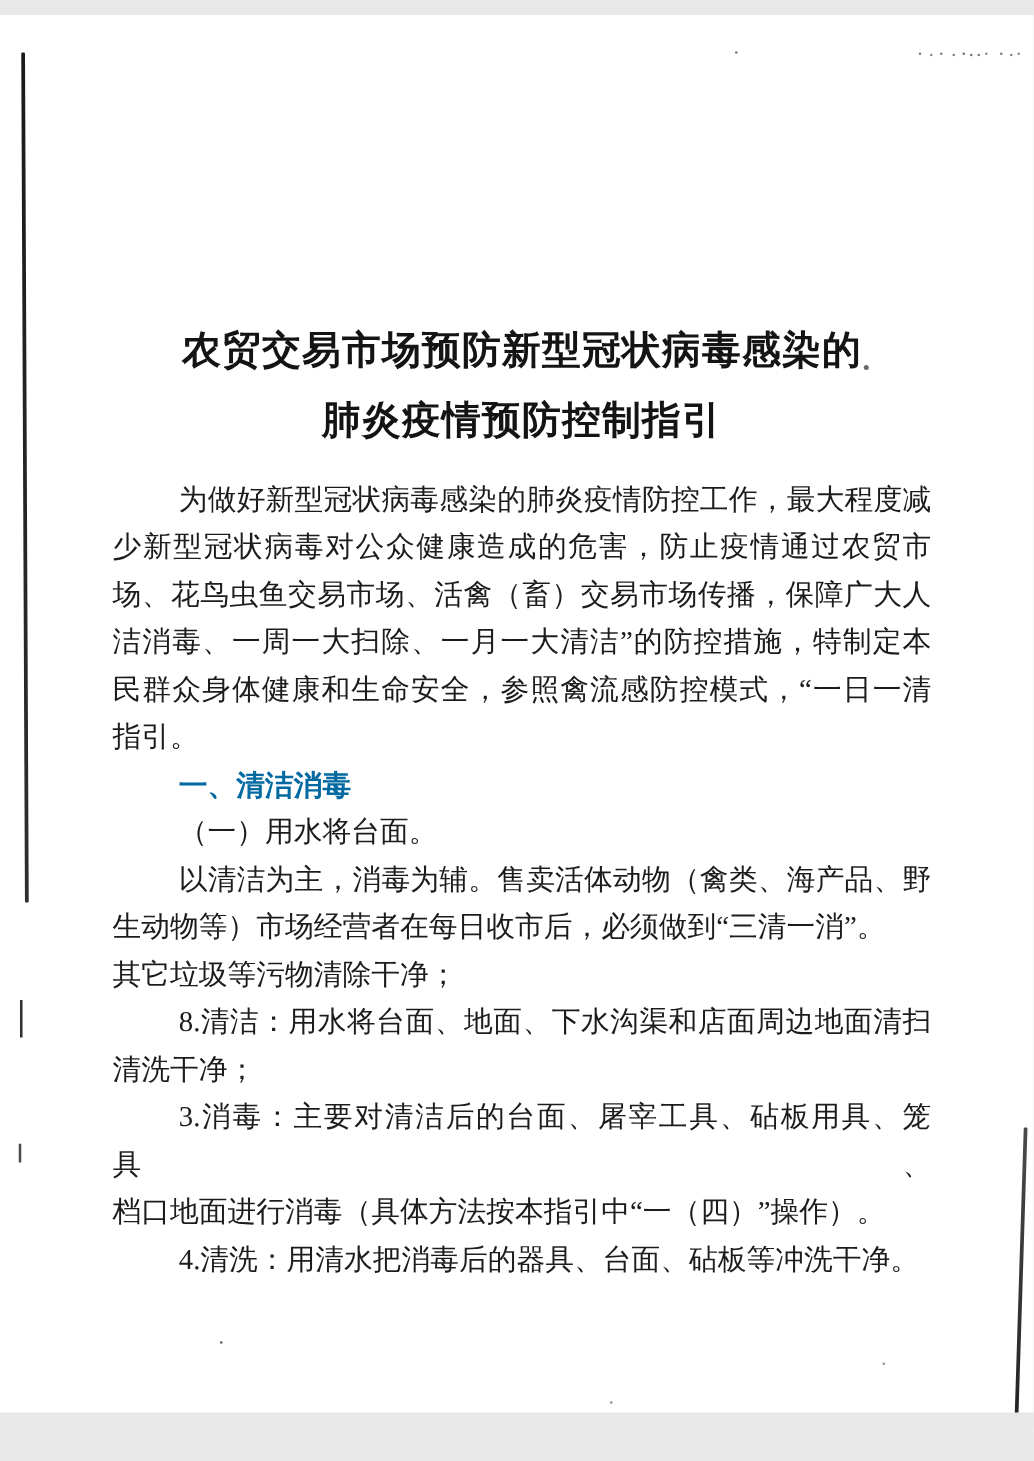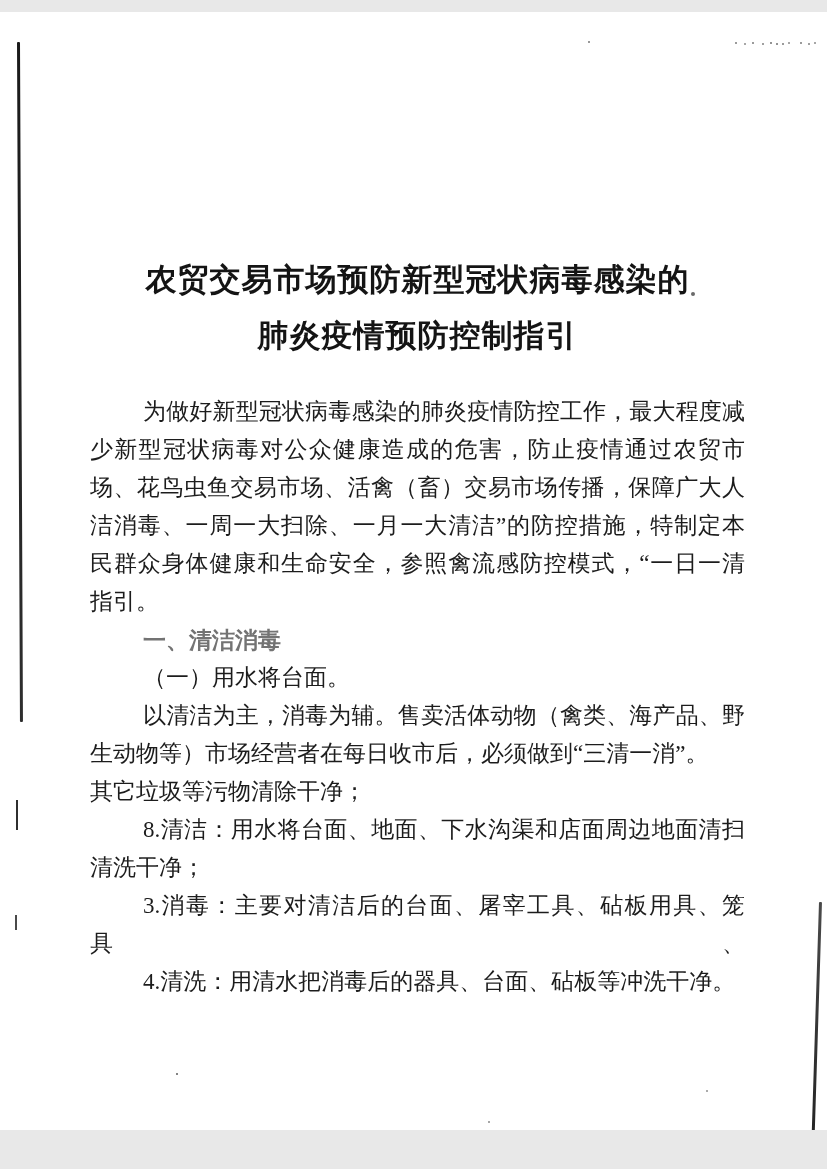--- a/index.html
+++ b/index.html
@@ -23,38 +23,38 @@
     text-align: center;
     font-family: "Liberation Sans", "DejaVu Sans", sans-serif;
     font-weight: 700;
     font-size: 31px;
     line-height: 56px;
     color: #141414;
     letter-spacing: 1px;
   }
   .docbody {
     position: absolute;
-    left: 90px; top: 381px;
+    left: 90px; top: 369px;
     width: 655px;
     color: #1c1c1c;
   }
   .line {
     font-family: "Liberation Serif", "DejaVu Serif", serif;
     font-size: 23px;
     line-height: 38px;
     text-align: justify;
     text-align-last: left;
     white-space: normal;
   }
   .line.fill   { text-align-last: justify; }
   .line.indent { text-indent: 53px; }
   .line.bold   {
     font-weight: 700;
     font-family: "Liberation Sans", "DejaVu Sans", sans-serif;
-    color: #737373;
+    color: #0369a1;
   }
 
   
   .artifact { position: absolute; pointer-events: none; }
   .left-edge-line {
     left: 17px; top: 30px;
     width: 3px; height: 680px;
     background: linear-gradient(#1a1a1a, #2e2e2e);
     transform: rotate(-0.25deg);
     transform-origin: top left;
@@ -140,16 +140,17 @@
       <div class="line fill">民群众身体健康和生命安全，参照禽流感防控模式，“一日一清</div>
       <div class="line">指引。</div>
       <div class="line indent bold">一、清洁消毒</div>
       <div class="line indent">（一）用水将台面。</div>
       <div class="line fill indent">以清洁为主，消毒为辅。售卖活体动物（禽类、海产品、野</div>
       <div class="line">生动物等）市场经营者在每日收市后，必须做到“三清一消”。</div>
       <div class="line">其它垃圾等污物清除干净；</div>
       <div class="line fill indent">8.清洁：用水将台面、地面、下水沟渠和店面周边地面清扫</div>
       <div class="line">清洗干净；</div>
       <div class="line fill indent">3.消毒：主要对清洁后的台面、屠宰工具、砧板用具、笼具、</div>
+      <div class="line">档口地面进行消毒（具体方法按本指引中“一（四）”操作）。</div>
       <div class="line indent">4.清洗：用清水把消毒后的器具、台面、砧板等冲洗干净。</div>
     </div>
 
 </div>
 
 </body></html>

